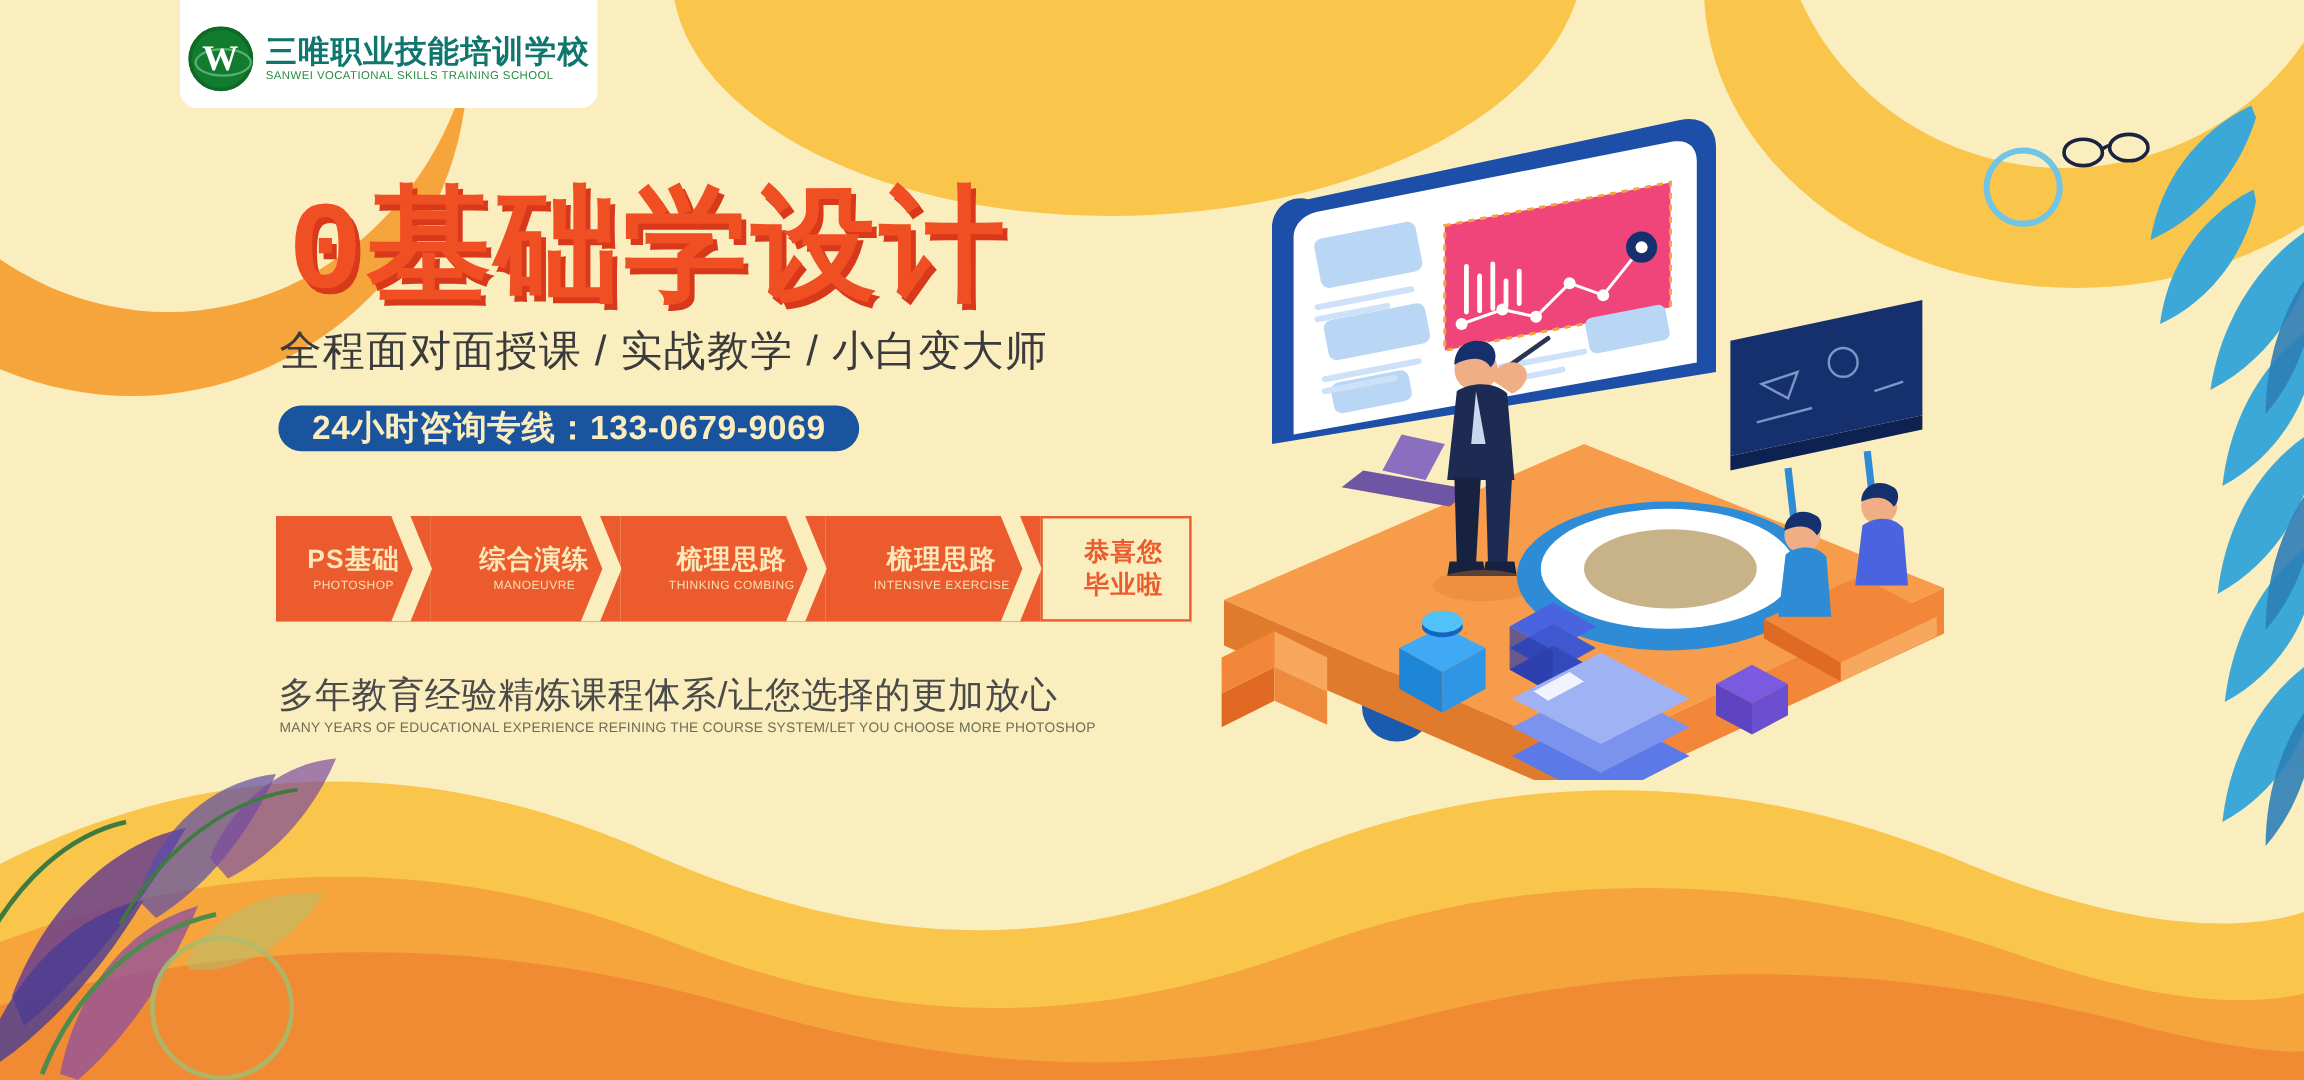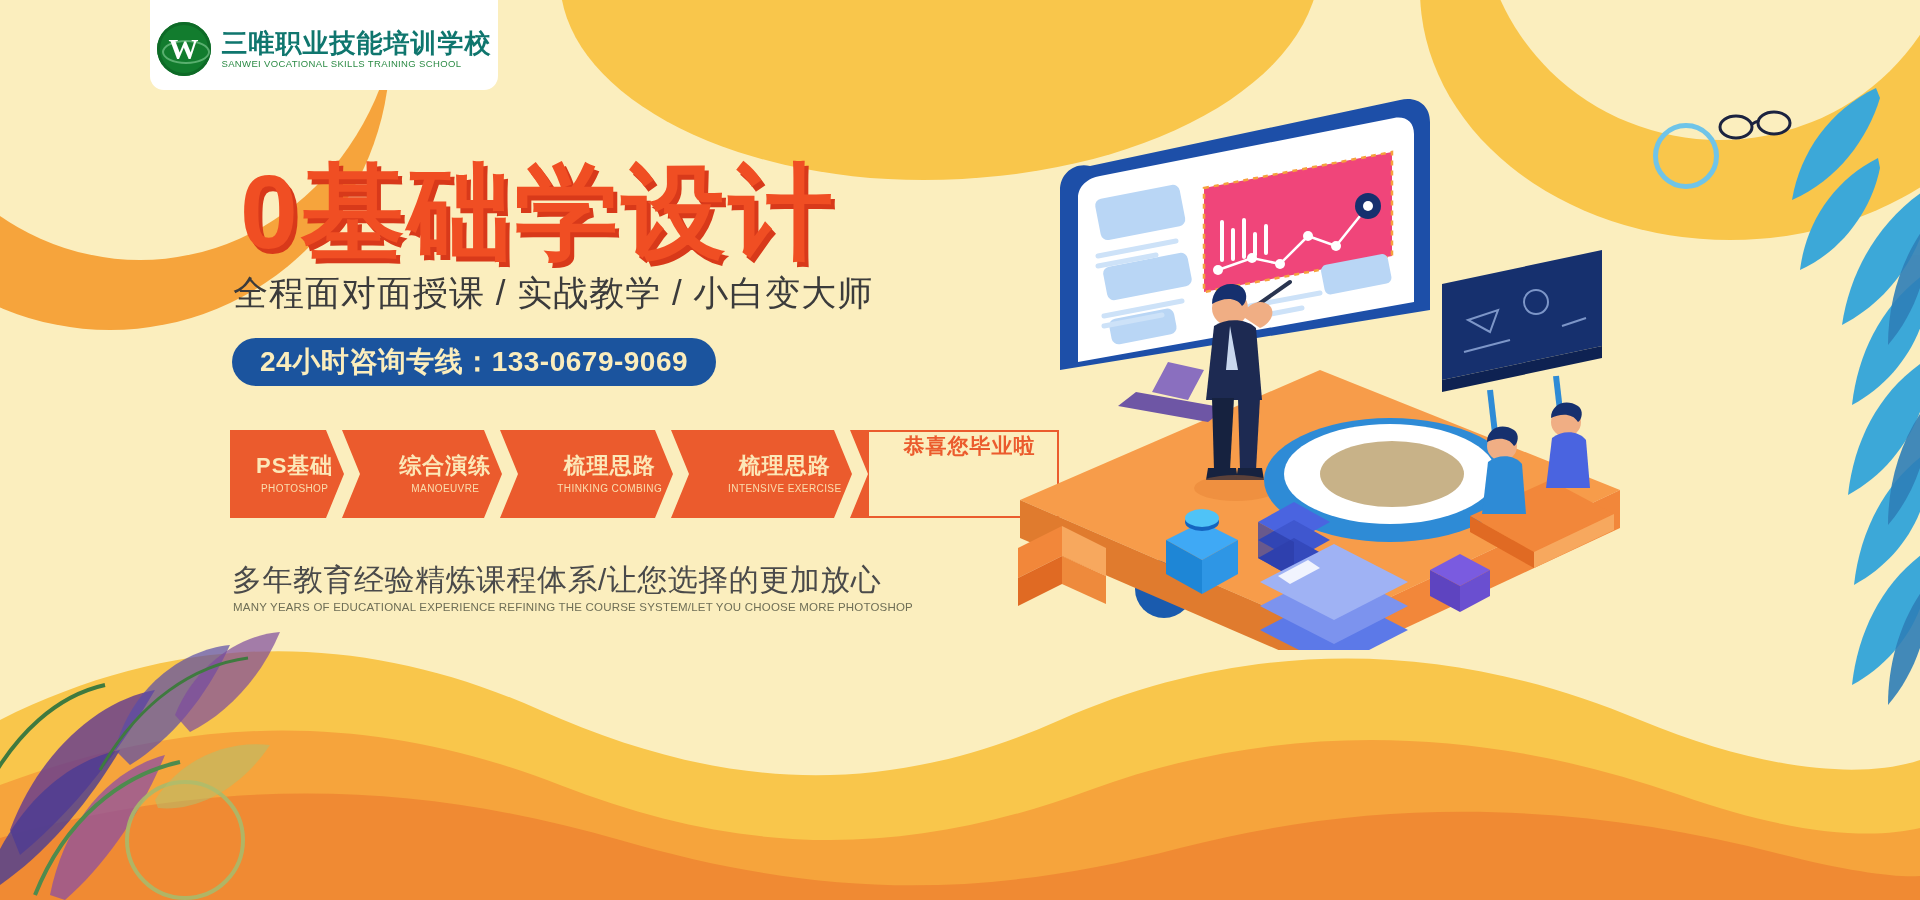--- a/index.html
+++ b/index.html
@@ -79,30 +79,30 @@
   .logo-en{
     color:#2C8B45;font-size:9.5px;letter-spacing:.35px;line-height:1;white-space:nowrap;
   }
 
   
   .headline{
     position:absolute;left:240px;top:160px;
     font-size:104px;font-weight:bold;color:#F04E23;line-height:1;
     letter-spacing:3px;white-space:nowrap;
     text-shadow:4px 5px 0 #D8391A;
-    font-family:Liberation Sans, sans-serif;
+    font-family:Liberation Mono, monospace;
   }
   .subhead{
     position:absolute;left:233px;top:275px;
     font-size:35px;color:#3B3B3B;line-height:1;letter-spacing:1px;white-space:nowrap;
   }
 
   
   .phone-pill{
-    position:absolute;left:232px;top:338px;height:48px;
+    position:absolute;left:232px;top:338px;height:38px;
     background:#1B549E;border-radius:24px;
     display:inline-flex;align-items:center;padding:0 28px;
     color:#FBEDBC;font-size:28px;font-weight:bold;white-space:nowrap;letter-spacing:.5px;
   }
 
   
   .steps{
     position:absolute;left:230px;top:430px;height:88px;display:flex;align-items:stretch;
   }
   .step{
@@ -111,21 +111,21 @@
     color:#FCE8B8;padding:0 26px 0 40px;box-sizing:border-box;
   }
   .step:first-child{padding-left:26px;}
   .step .cn{font-size:22px;font-weight:bold;line-height:1;letter-spacing:1px;white-space:nowrap;}
   .step .en{font-size:10px;margin-top:7px;line-height:1;letter-spacing:.4px;white-space:nowrap;opacity:.92;}
   .step .notch{
     position:absolute;right:-1px;top:0;width:34px;height:100%;z-index:3;pointer-events:none;
   }
   .grad-box{
     position:relative;border:2px solid #EB5B2D;background:transparent;
-    display:flex;flex-direction:row;align-items:flex-start;justify-content:center;
+    display:flex;flex-direction:column;align-items:flex-start;justify-content:center;
     color:#EB5B2D;padding:0 22px 0 34px;box-sizing:border-box;
   }
   .grad-box .gline{font-size:21px;font-weight:bold;line-height:1.3;letter-spacing:1px;white-space:nowrap;}
 
   
   .tagline{
     position:absolute;left:232px;top:565px;
     font-size:30px;color:#4A4A4A;line-height:1;letter-spacing:.5px;white-space:nowrap;
   }
   .tagline-en{

